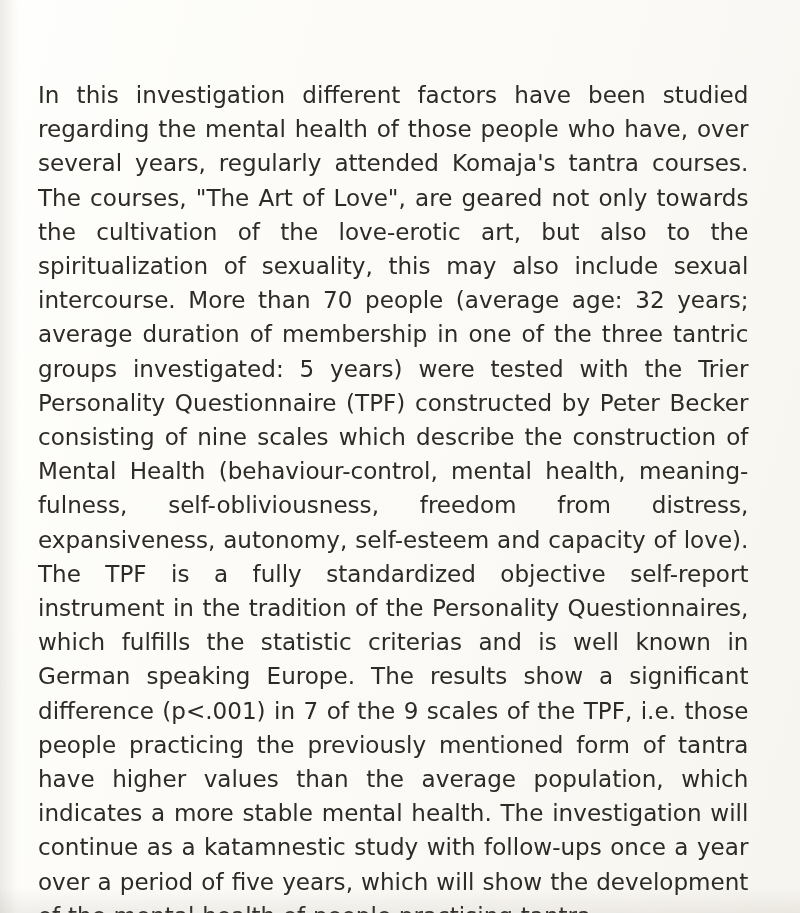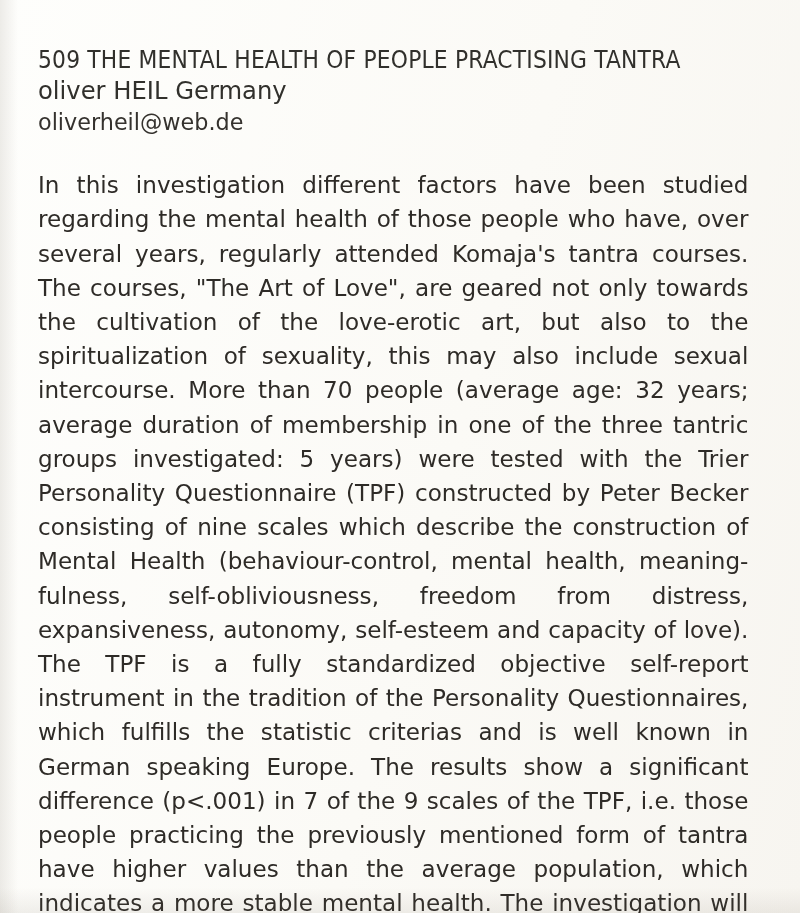--- a/index.html
+++ b/index.html
@@ -83,25 +83,20 @@
     height: 26px;
     background: linear-gradient(to top, rgba(120,110,95,0.10), rgba(120,110,95,0));
     pointer-events: none;
   }
 </style>
 </head>
 <body>
 
 <div class="page">
 
-  <div class="header">
-    <div class="title">509 THE MENTAL HEALTH OF PEOPLE PRACTISING TANTRA</div>
-    <div class="author">oliver HEIL Germany</div>
-    <div class="email">oliverheil@web.de</div>
-  </div>
 
   <div class="abstract">
     <p>In this investigation different factors have been studied regarding the mental health of those people who have, over several years, regularly attended Komaja's tantra courses. The courses, "The Art of Love", are geared not only towards the cultivation of the love-erotic art, but also to the spiritualization of sexuality, this may also include sexual intercourse. More than 70 people (average age: 32 years; average duration of membership in one of the three tantric groups investigated: 5 years) were tested with the Trier Personality Questionnaire (TPF) constructed by Peter Becker consisting of nine scales which describe the construction of Mental Health (behaviour-control, mental health, meaning-fulness, self-obliviousness, freedom from distress, expansiveness, autonomy, self-esteem and capacity of love). The TPF is a fully standardized objective self-report instrument in the tradition of the Personality Questionnaires, which fulfills the statistic criterias and is well known in German speaking Europe. The results show a significant difference (p&lt;.001) in 7 of the 9 scales of the TPF, i.e. those people practicing the previously mentioned form of tantra have higher values than the average population, which indicates a more stable mental health. The investigation will continue as a katamnestic study with follow-ups once a year over a period of five years, which will show the development of the mental health of people practising tantra.</p>
   </div>
 
   <div class="edge-left"></div>
   <div class="edge-bottom"></div>
 </div>
 
 </body></html>

